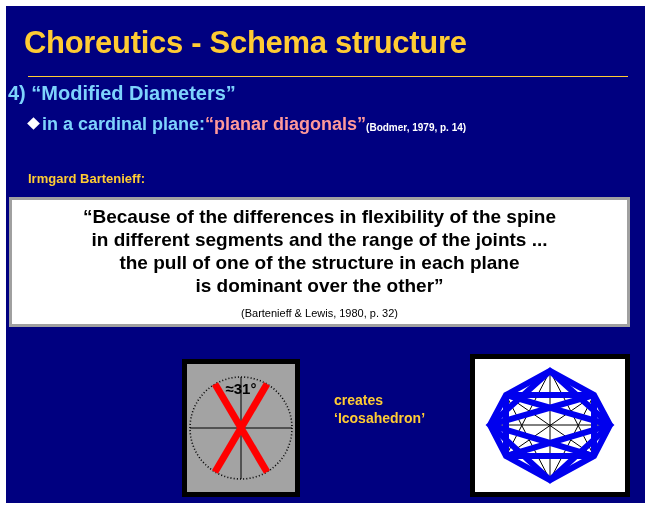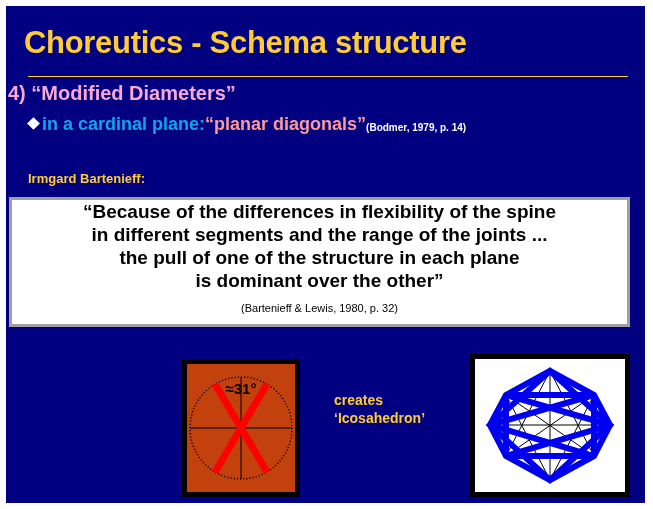--- a/index.html
+++ b/index.html
@@ -45,21 +45,21 @@
     background: #ffcc33;
   }
 
   
   #heading-4 {
     position: absolute;
     left: 2px;
     top: 76px;
     font-size: 20px;
     font-weight: bold;
-    color: #f9a8d4;
+    color: #7dd3fc;
     white-space: nowrap;
   }
 
   
   #bullet-row {
     position: absolute;
     left: 23px;
     top: 108px;
     white-space: nowrap;
     display: flex;
@@ -71,21 +71,21 @@
     height: 9px;
     background: #ffffff;
     transform: rotate(45deg);
     margin-right: 4px;
     position: relative;
     top: -2px;
   }
   .bullet-main {
     font-size: 18px;
     font-weight: bold;
-    color: #0ea5e9;
+    color: #7dd3fc;
     text-align: center;
   }
   .bullet-quoted {
     font-size: 18px;
     font-weight: bold;
     color: #ff9999;
   }
   .bullet-cite {
     font-size: 10px;
     font-weight: bold;
@@ -110,20 +110,21 @@
   #quote-box {
     position: absolute;
     left: 3px;
     top: 191px;
     width: 621px;
     height: 130px;
     background: #ffffff;
     border: 3px solid #a0a0a0;
     box-sizing: border-box;
     text-align: center;
+    padding-top: 5px;
   }
   .quote-line {
     font-size: 19px;
     font-weight: bold;
     color: #000000;
     line-height: 23px;
     white-space: nowrap;
   }
   #quote-cite {
     font-size: 11px;
@@ -133,21 +134,21 @@
     white-space: nowrap;
   }
 
   
   #circle-figure {
     position: absolute;
     left: 176px;
     top: 353px;
     width: 118px;
     height: 138px;
-    background: #c2410c;
+    background: #a3a3a3;
     border: 5px solid #000000;
     box-sizing: border-box;
   }
   #circle-figure svg { display: block; }
 
   
   #creates-label {
     position: absolute;
     left: 328px;
     top: 385px;

